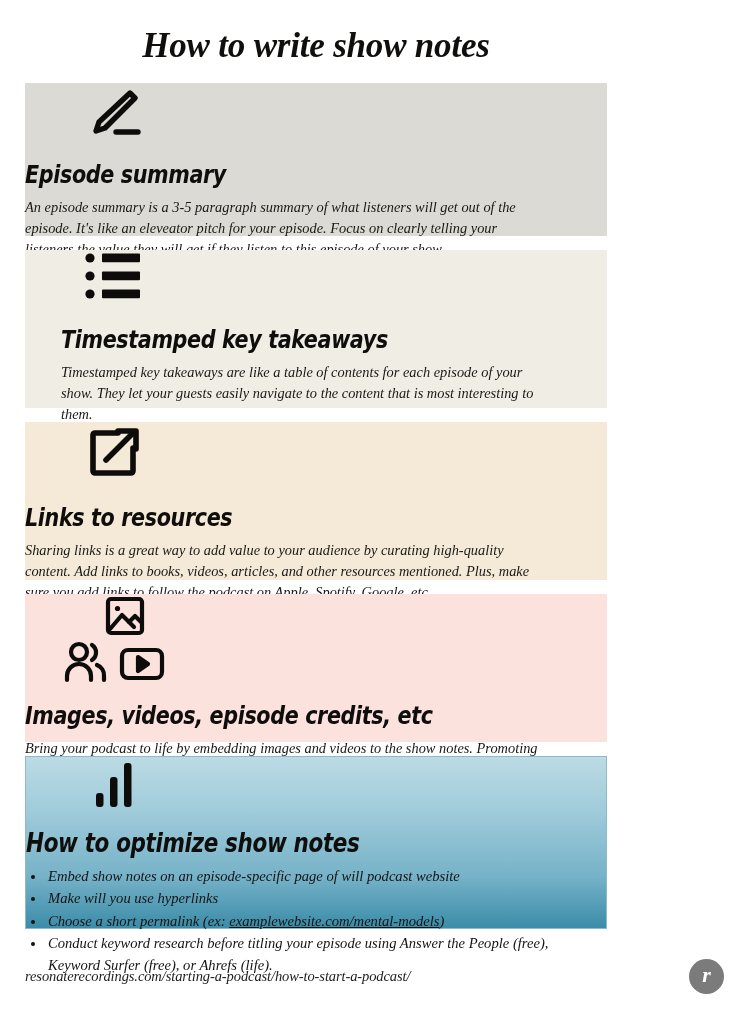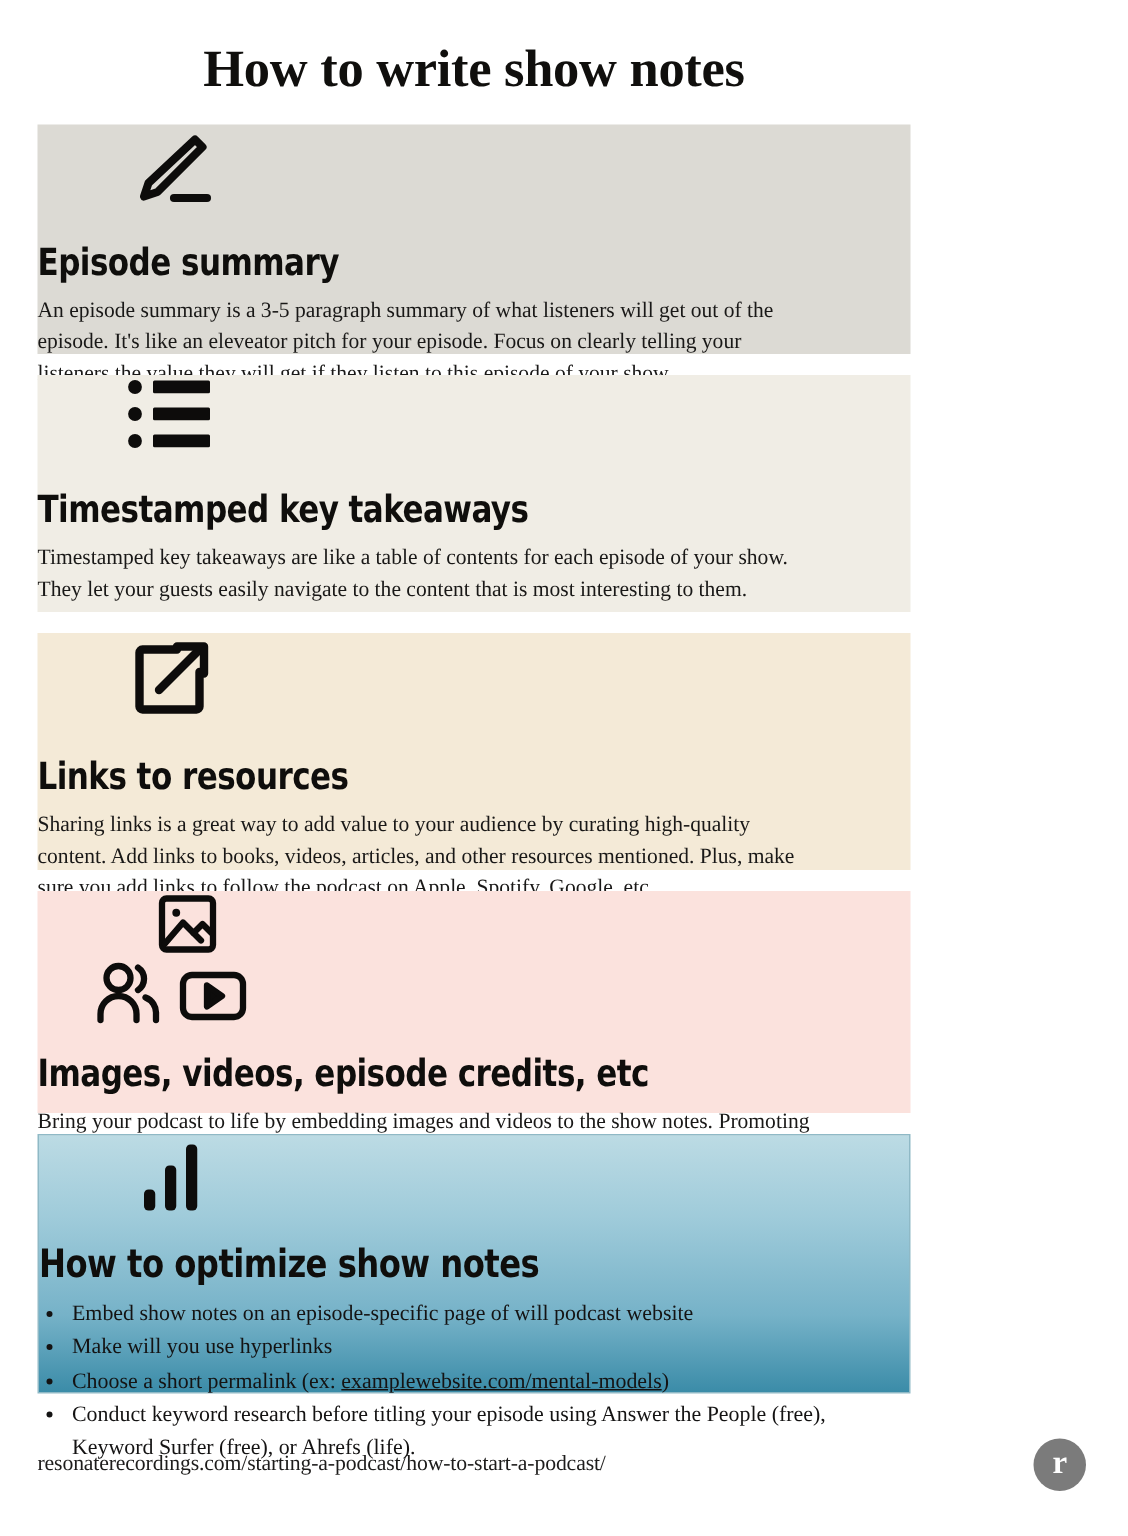--- a/index.html
+++ b/index.html
@@ -12,20 +12,21 @@
     background: #ffffff;
     font-family: "Liberation Serif", serif;
     overflow: hidden;
     position: relative;
   }
   .page {
     width: 632px;
     height: 1024px;
     position: relative;
     box-sizing: border-box;
+    font-style: italic;
   }
 
   
   .page-title {
     text-align: center;
     font-family: "Liberation Serif", serif;
     font-weight: bold;
     font-size: 35px;
     letter-spacing: -0.2px;
     color: #100f0d;
@@ -88,21 +89,21 @@
   .card-2 { background: #f0ede5; height: 158px; }
   .card-3 { background: #f4ead7; height: 158px; }
   .card-4 { background: #fbe2dd; height: 148px; }
   .card-5 {
     background: linear-gradient(180deg, #bcdbe4 0%, #9fcbda 32%, #76b2c8 70%, #3b8ca8 100%);
     height: 173px;
     border: 1px solid #8fb9c6;
   }
 
   .card-1 .text-col { padding-top: 16px; }
-  .card-2 .text-col { padding-top: 24px; }
+  .card-2 .text-col { padding-top: 24px; margin-left: 36px; }
   .card-3 .text-col { padding-top: 22px; }
   .card-4 .text-col { padding-top: 18px; }
   .card-5 .text-col { padding-top: 20px; padding-right: 40px; }
 
   .card-5 .card-heading { font-size: 26px; }
 
   
   .bullet-list {
     margin: 4px 0 0 0;
     padding-left: 20px;

